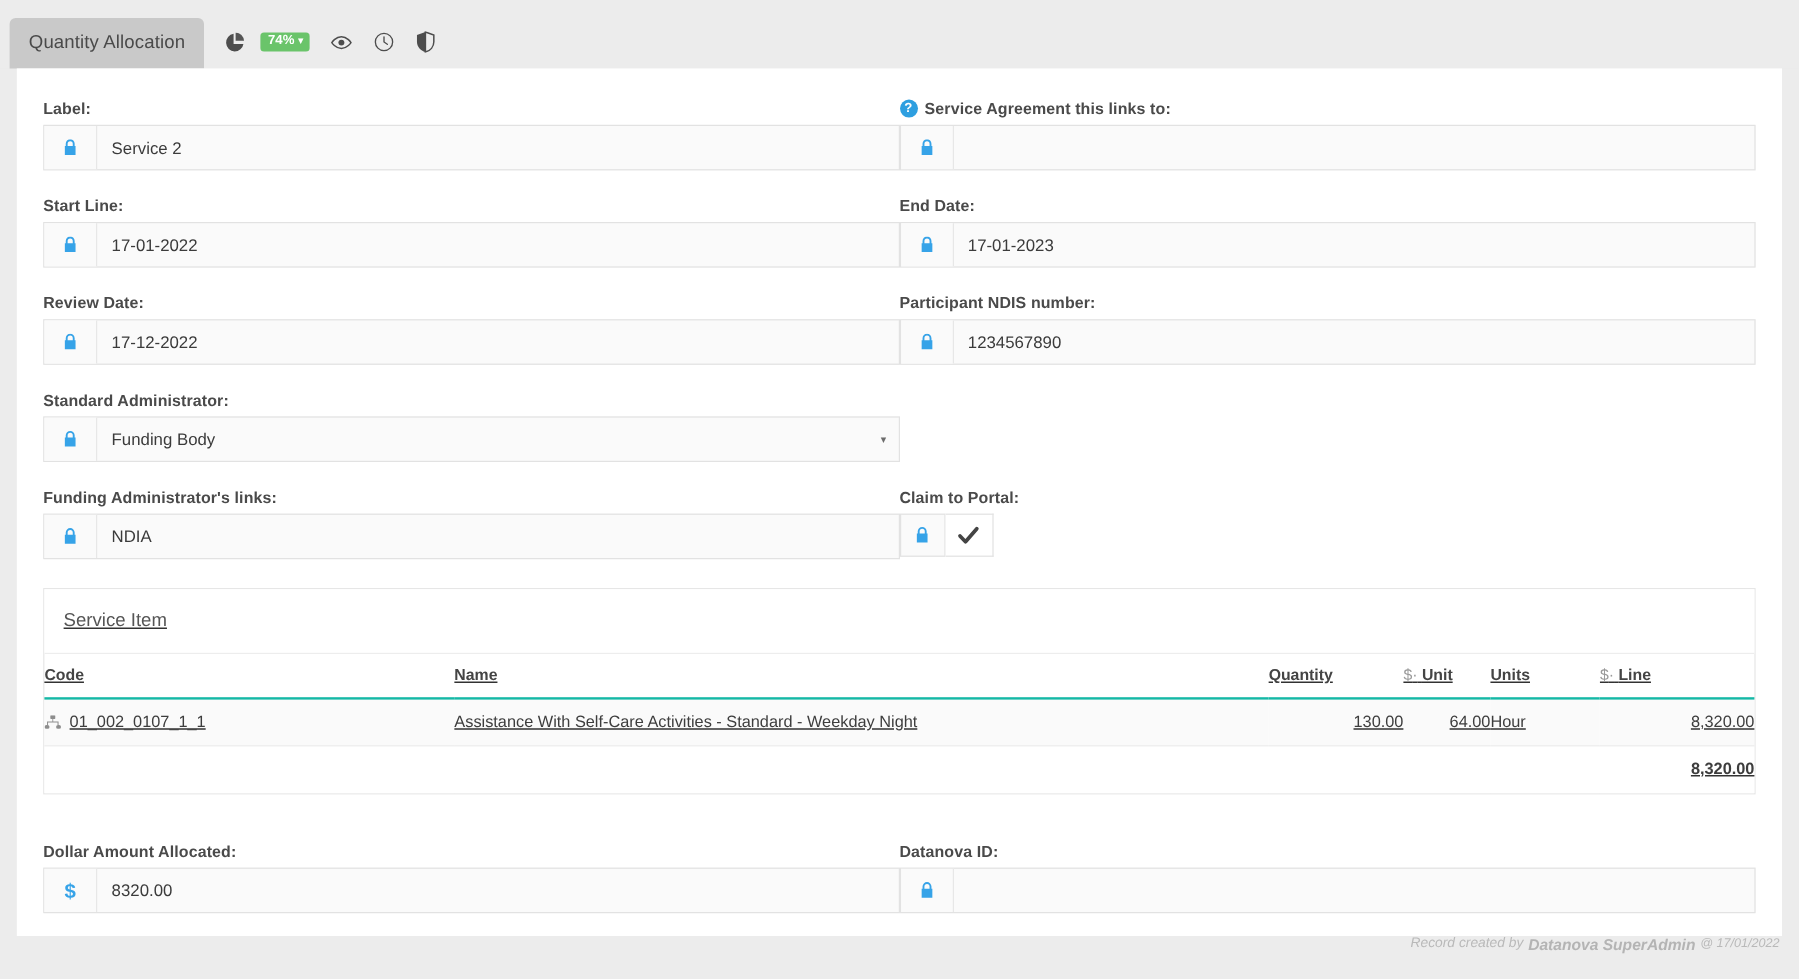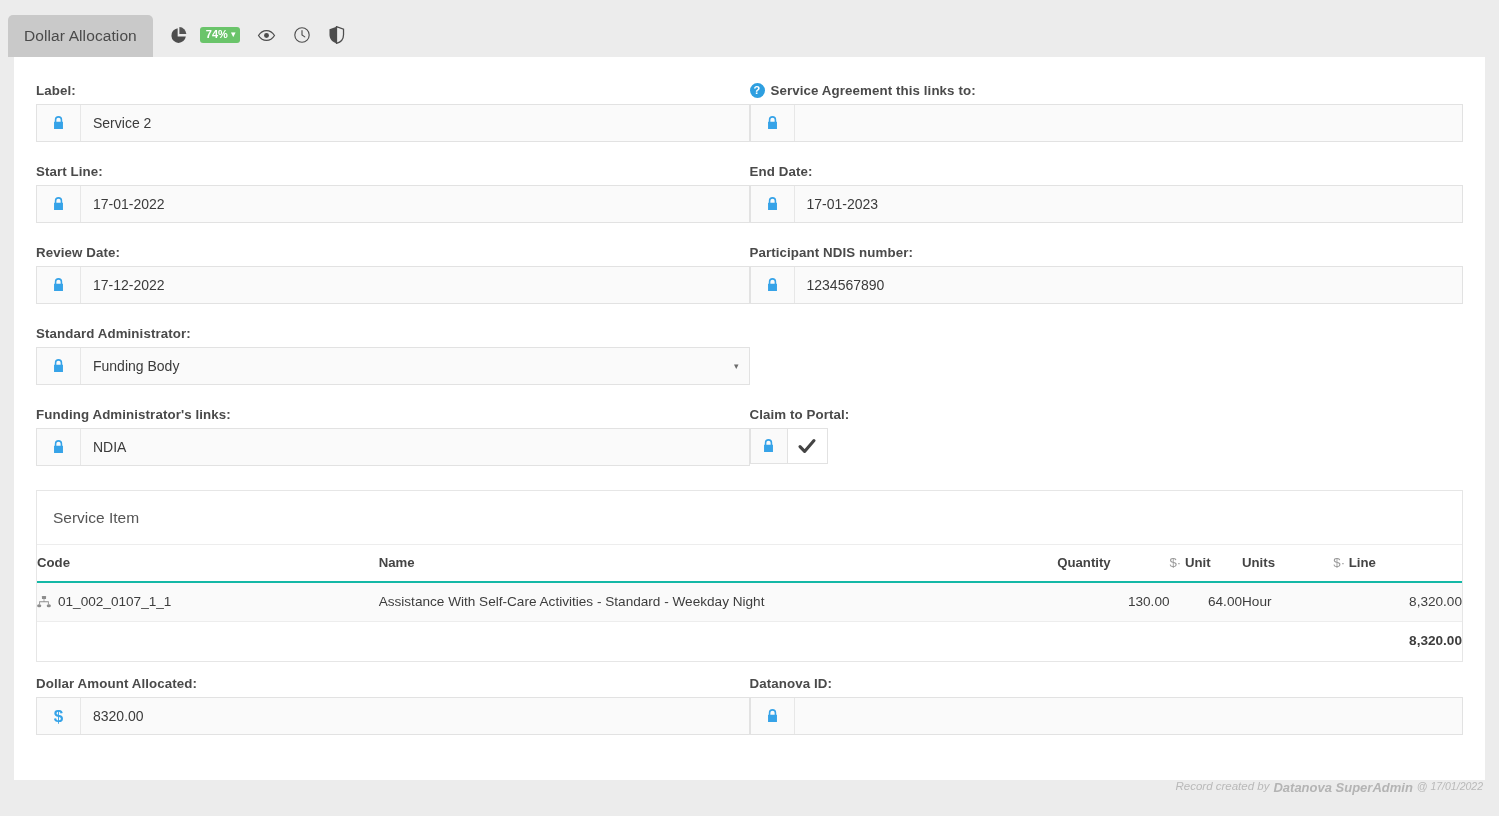--- a/index.html
+++ b/index.html
@@ -150,21 +150,22 @@
     background: #ffffff;
     display: flex; align-items: center; justify-content: center;
     color: #444;
     line-height: 0;
   }
 
   
   .panel {
     border: 1px solid #e6e6e6;
     margin-top: 2px;
-    margin-bottom: 14px;
+    margin-bottom: 40px;
+    text-decoration: underline;
   }
   .panel-head {
     height: 54px;
     display: flex;
     align-items: center;
     padding-left: 16px;
     font-size: 15.5px;
     color: #555;
     background: #ffffff;
     border-bottom: 1px solid #ededed;
@@ -216,21 +217,21 @@
     gap: 4px;
   }
   .footer .who { font-weight: bold; font-size: 13px; color: #b4b4b4; }
   .footer .at { font-size: 10.5px; }
 </style>
 </head>
 <body>
 
 <div class="tabbar">
   <div class="tab">
-    <span>Dollar Allocation</span>
+    <span>Quantity Allocation</span>
   </div>
   <div class="tabicons">
 
     <span class="ticon">
       <svg width="17" height="17" viewBox="0 0 16 16" fill="currentColor">
         <path d="M7.2 1.1A7 7 0 0 0 8 15a7 7 0 0 0 6.9-6H7.2V1.1z"></path>
         <path d="M8.8 0v6.6h6.6A7 7 0 0 0 8.8 0z" opacity=".95"></path>
       </svg>
     </span>
 

